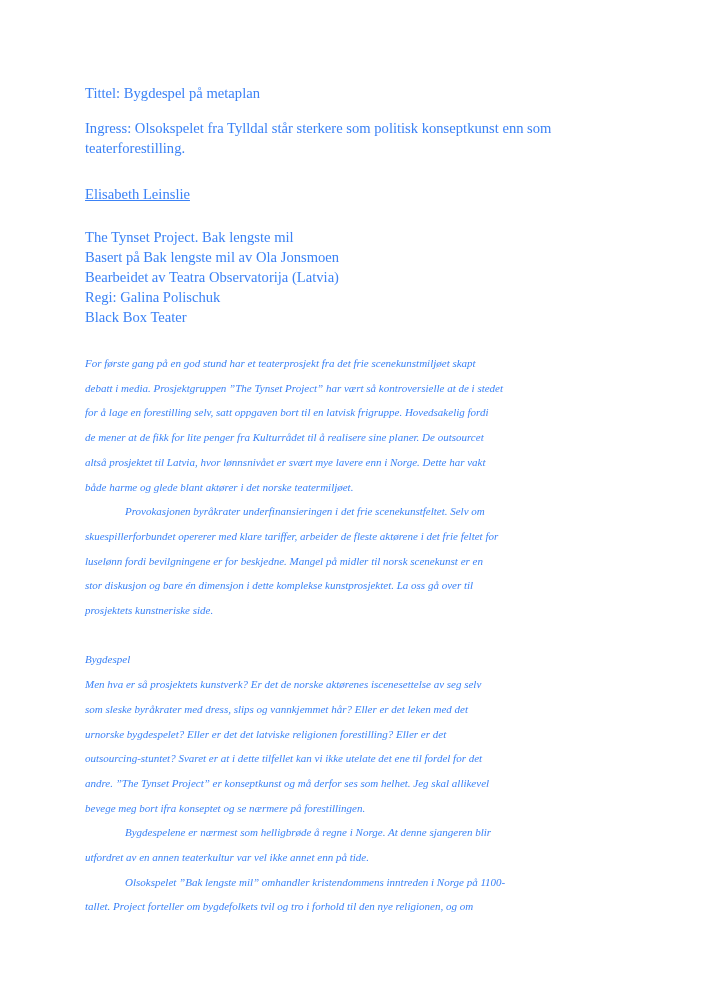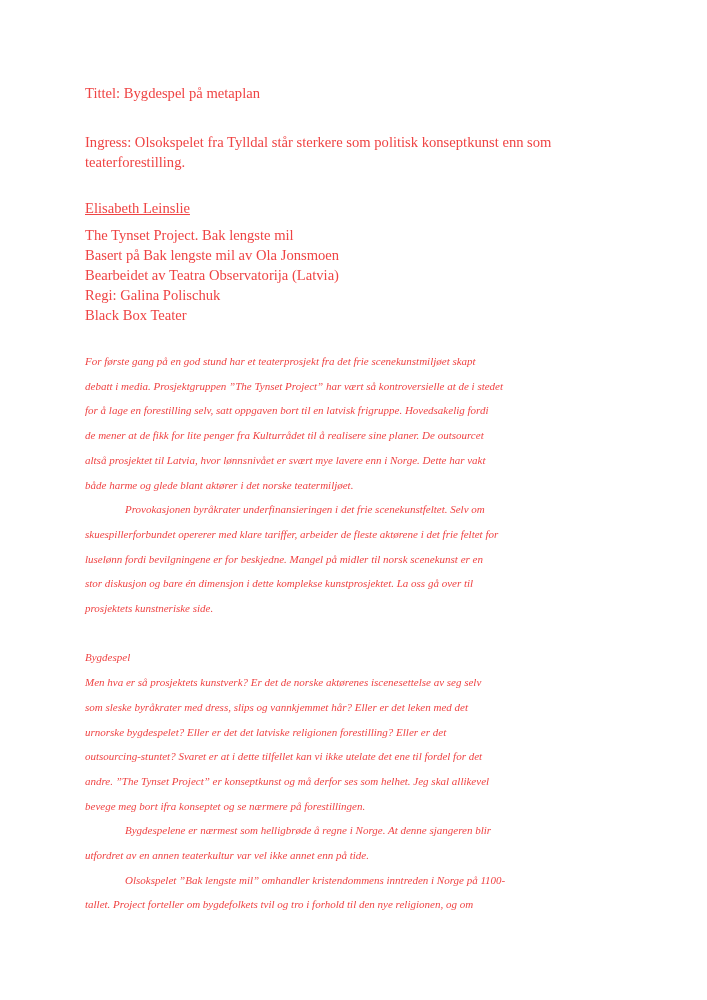--- a/index.html
+++ b/index.html
@@ -8,37 +8,37 @@
     background: #ffffff;
   }
   .page {
     position: relative;
     width: 707px;
     height: 1000px;
     background: #ffffff;
     box-sizing: border-box;
     padding: 83px 82px 12px 85px;
     font-family: "Liberation Serif", "DejaVu Serif", serif;
-    color: #ef4444;
+    color: #3b82f6;
     overflow: hidden;
   }
   .hline {
     font-size: 14.6px;
     line-height: 20px;
     white-space: nowrap;
   }
   .bline {
     font-size: 11px;
     line-height: 24.7px;
     white-space: nowrap;
     font-style: italic;
   }
-  .ingress   { margin-top: 29px; }
+  .ingress   { margin-top: 15px; }
   .author    { margin-top: 26px; text-decoration: underline; }
-  .credits   { margin-top: 7px; font-family: Liberation Serif, serif; }
+  .credits   { margin-top: 23px; font-family: Liberation Serif, serif; }
   .bodytext  { margin-top: 24px; }
   .indent    { padding-left: 40px; }
   .section-heading { margin-top: 24.7px; }
 </style>
 </head>
 <body>
 
 <div class="page">
 
   <div class="hline">Tittel: Bygdespel på metaplan</div>

